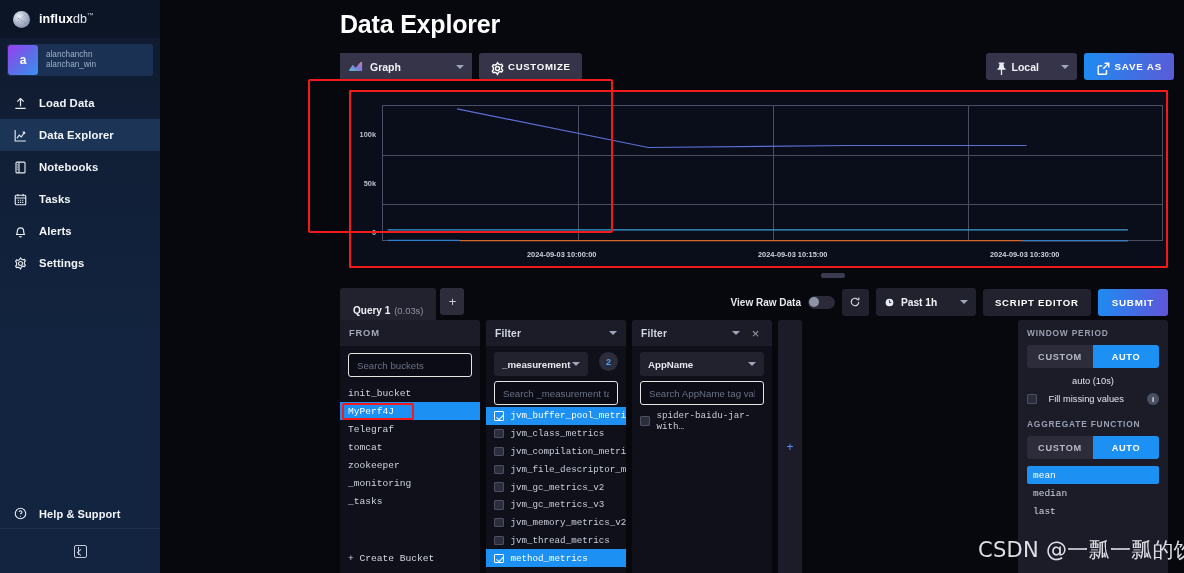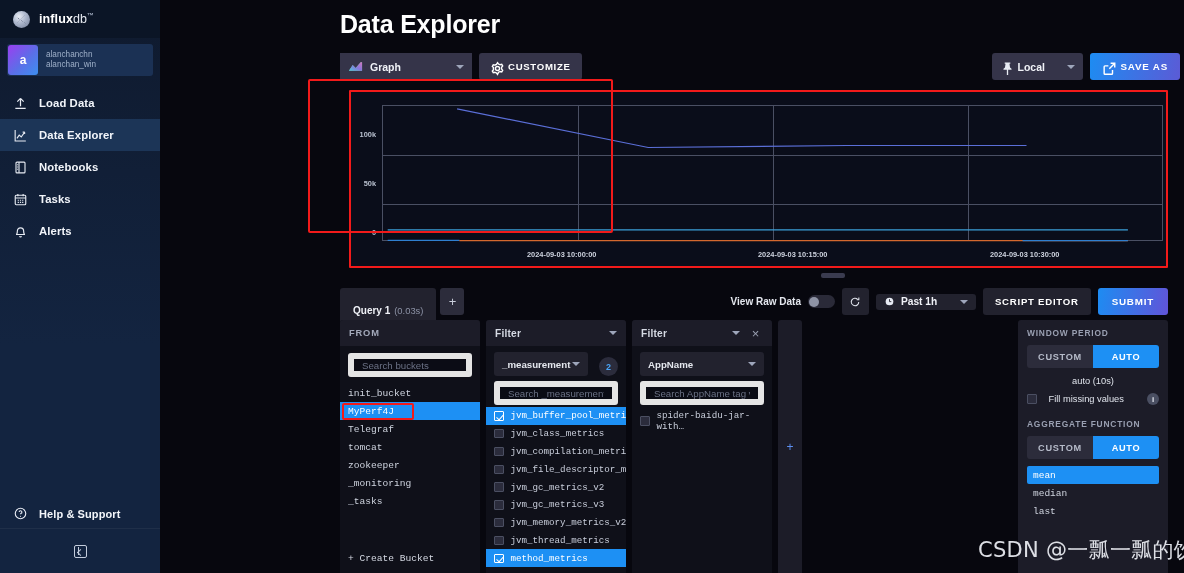--- a/index.html
+++ b/index.html
@@ -101,21 +101,21 @@
   .viz-ico svg { display:block; }
   .viztype-label { font-size: 10.5px; color: #f0f2f7; font-weight: 600; flex: 1 1 auto; }
   .caret { width: 0; height: 0; border-left: 4px solid transparent; border-right: 4px solid transparent;
            border-top: 4.5px solid #9ea6bb; }
   .customize-btn {
     height: 27px; background: #353449; border-radius: 3px;
     display: flex; align-items: center; gap: 7px; padding: 0 11px; cursor: pointer;
   }
   .customize-btn span.lbl { font-size: 9.6px; letter-spacing: .7px; color: #fff; font-weight: 700; }
 
-  .toolbar-right { position: absolute; right: 4px; top: 53px; display: flex; gap: 7px; }
+  .toolbar-right { position: absolute; right: 10px; top: 53px; display: flex; gap: 7px; }
   .local-dd {
     width: 91px; height: 27px; background: #353449; border-radius: 3px;
     display: flex; align-items: center; padding: 0 8px; gap: 6px; cursor: pointer;
   }
   .local-dd .lbl { font-size: 10.5px; color: #f0f2f7; font-weight: 600; flex: 1 1 auto; }
   .saveas-btn {
     height: 27px; border-radius: 3px; padding: 0 12px;
     background: linear-gradient(100deg, #1d8cf2 0%, #5b5bd6 100%);
     display: flex; align-items: center; gap: 7px; cursor: pointer;
   }
@@ -165,21 +165,21 @@
   }
   .toggle::after {
     content: ""; position: absolute; left: 1.5px; top: 1.5px; width: 10px; height: 10px;
     border-radius: 50%; background: #8e93a5;
   }
   .icon-btn {
     width: 27px; height: 27px; background: #22222e; border-radius: 3px;
     display: flex; align-items: center; justify-content: center; cursor: pointer;
   }
   .time-dd {
-    width: 100px; height: 16px; background: #22222e; border-radius: 3px;
+    width: 100px; height: 28px; background: #22222e; border-radius: 3px;
     display: flex; align-items: center; gap: 6px; padding: 0 8px; cursor: pointer;
   }
   .time-dd .lbl { font-size: 10.2px; color: #f0f2f7; font-weight: 600; flex: 1 1 auto; }
   .script-btn {
     height: 27px; background: #22222e; border-radius: 3px; padding: 0 12px;
     display: flex; align-items: center; cursor: pointer;
   }
   .script-btn .lbl { font-size: 9.6px; letter-spacing: .75px; color: #fff; font-weight: 700; }
   .submit-btn {
     height: 27px; border-radius: 3px; padding: 0 14px;
@@ -197,41 +197,41 @@
   }
   .panel-from { width: 140px; flex: 0 0 140px; }
   .panel-hdr {
     height: 26px; background: #1c1c28; display: flex; align-items: center;
     padding: 0 9px; flex: 0 0 26px; justify-content: space-between;
   }
   .panel-hdr .ttl { font-size: 9.3px; letter-spacing: .85px; color: #a3a9ba; font-weight: 700; }
   .panel-hdr .ttl-lg { font-size: 10.2px; letter-spacing: .2px; color: #d6dae4; font-weight: 700; }
   .search-wrap { padding: 7px 8px 7px 8px; }
   .search-input {
-    width: 100%; height: 24px; background: #0b0c15; border: 6px solid #e5e5e5; border-radius: 3px;
+    width: 100%; height: 24px; background: #0b0c15; border: 1px solid #e5e5e5; border-radius: 3px;
     color: #d8dce5; font-size: 9.7px; padding: 0 8px; font-family: "Liberation Sans", sans-serif;
     outline: none;
   }
   .search-input::placeholder { color: #6b7185; }
   .bucket-list { flex: 1 1 auto; overflow: hidden; }
   .bucket-item {
     height: 18px; display: flex; align-items: center; padding-left: 8px;
     font-family: "Liberation Mono", monospace; font-size: 9.6px; color: #cfd4df; cursor: pointer;
   }
   .bucket-item.selected { background: #1d90f4; color: #fff; }
   .bucket-item.create { color: #d5d9e3; }
 
   .sel-outline {
     position: absolute; border: 2px solid #f21a1a; border-radius: 2px; pointer-events: none;
   }
 
   
   .panel-filter { width: 140px; flex: 0 0 140px; margin-left: 6px; }
   .panel-filter2 { width: 140px; flex: 0 0 140px; margin-left: 6px; }
-  .tagsel-row { padding: 6px 8px 5px 8px; display: flex; align-items: flex-end; gap: 11px; }
+  .tagsel-row { padding: 6px 8px 5px 8px; display: flex; align-items: flex-start; gap: 11px; }
   .tagsel {
     flex: 1 1 auto; height: 24px; background: #22222e; border-radius: 3px;
     display: flex; align-items: center; padding: 0 8px; cursor: pointer;
   }
   .tagsel .lbl { font-size: 9.7px; color: #e4e7ee; font-weight: 600; flex: 1 1 auto; }
   .count-badge {
     width: 19px; height: 19px; border-radius: 50%; background: #2b2c3c; color: #4aa5f7;
     font-size: 9px; font-weight: 700; display: flex; align-items: center; justify-content: center;
     flex: 0 0 19px;
   }
@@ -361,20 +361,29 @@
     <div class="nav-item">
       <span class="nav-ico">
         <svg viewBox="0 0 16 16" fill="none" stroke="#e7ebf3" stroke-width="1.25">
           <path d="M4 11.2c0-1 .6-1.2.6-3.2 0-2.1 1.2-3.8 3.4-3.8s3.4 1.7 3.4 3.8c0 2 .6 2.2.6 3.2z"></path>
           <path d="M3.2 11.2h9.6M6.9 13.1a1.2 1.2 0 0 0 2.2 0"></path>
         </svg>
       </span>
       <span class="nav-label">Alerts</span>
     </div>
 
+    <div class="nav-item">
+      <span class="nav-ico">
+        <svg viewBox="0 0 16 16" fill="none" stroke="#e7ebf3" stroke-width="1.2">
+          <circle cx="8" cy="8" r="2.1"></circle>
+          <path d="M8 2.1 9.1 3.5a4.9 4.9 0 0 1 1.5.6l1.7-.4.9 1.6-1.1 1.3c.1.3.1.6.1.9s0 .6-.1.9l1.1 1.3-.9 1.6-1.7-.4a4.9 4.9 0 0 1-1.5.6L8 13.9 6.9 12.5a4.9 4.9 0 0 1-1.5-.6l-1.7.4-.9-1.6 1.1-1.3A4.7 4.7 0 0 1 3.8 8c0-.3 0-.6.1-.9L2.8 5.8l.9-1.6 1.7.4c.5-.3 1-.5 1.5-.6z"></path>
+        </svg>
+      </span>
+      <span class="nav-label">Settings</span>
+    </div>
 
   </div>
 
   <div class="sidebar-spacer"></div>
 
   <div class="help-row">
     <span class="nav-ico">
       <svg viewBox="0 0 16 16" fill="none" stroke="#e7ebf3" stroke-width="1.2">
         <circle cx="8" cy="8" r="5.6"></circle>
         <path d="M6.6 6.5a1.45 1.45 0 1 1 1.9 1.4c-.4.2-.5.5-.5.9"></path>

